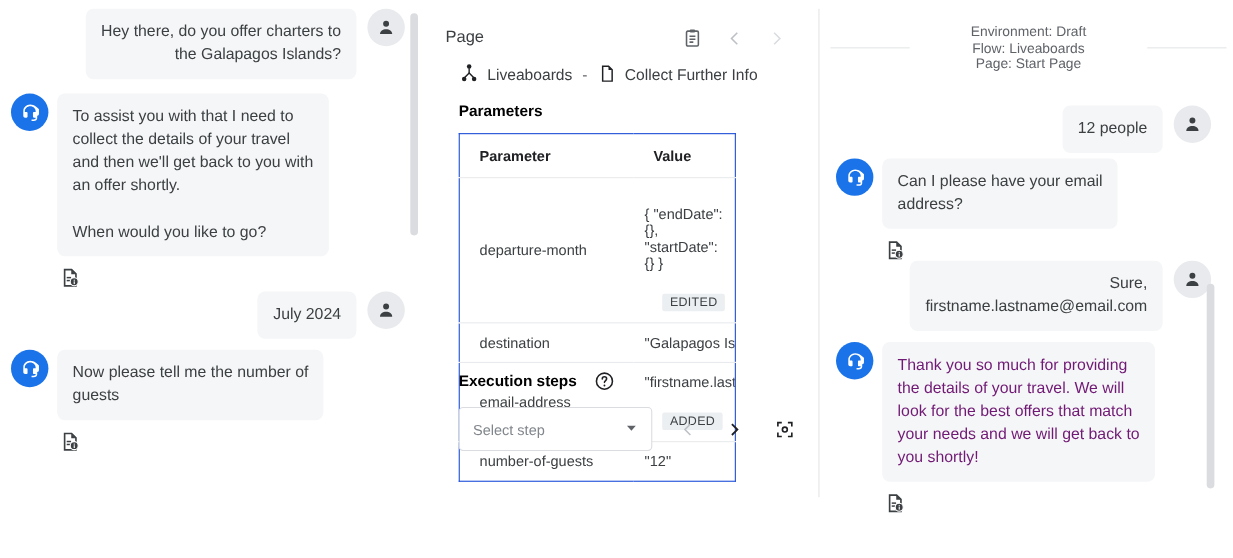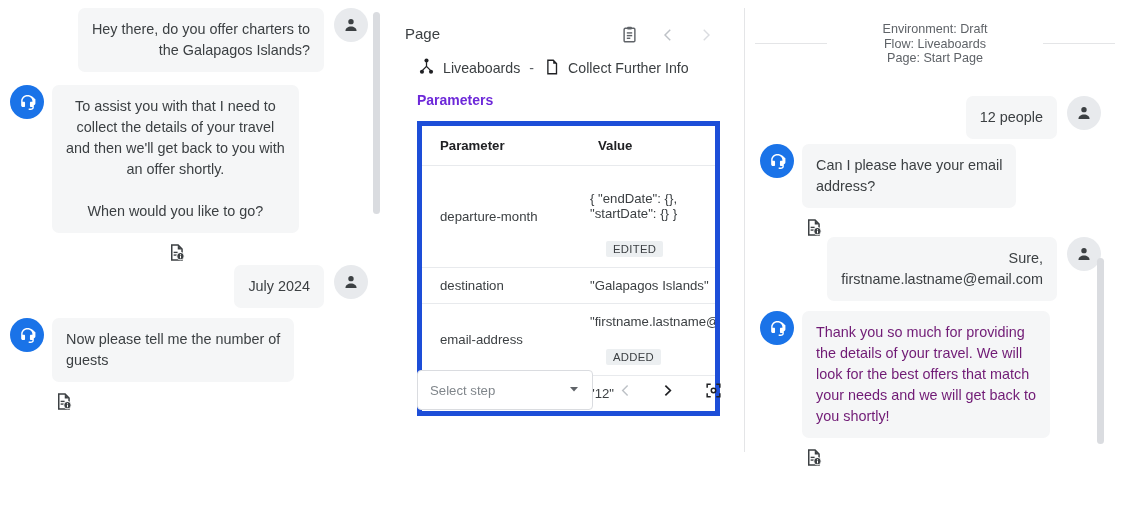--- a/index.html
+++ b/index.html
@@ -62,26 +62,26 @@
     display:flex;align-items:center;gap:20px;
   }
   .crumb{
     position:absolute;left:17px;top:57px;
     display:flex;align-items:center;gap:7px;
     font-size:14.2px;color:#3c4043;
   }
   .crumb .sep{color:#5f6368;margin:0 2px;}
   .section-label{
     position:absolute;left:17px;
-    font-size:14px;font-weight:bold;color:#6d28d9;
+    font-size:14px;font-weight:bold;color:#000000;
   }
   table.params{
-    position:absolute;left:17px;top:121px;width:303px;
+    position:absolute;left:17px;top:121px;width:252px;
     border-collapse:collapse;
-    border:5px solid #1d4ed8;
+    border:1px solid #1d4ed8;
     background:#fff;
     table-layout:fixed;
   }
   table.params th{
     text-align:left;font-size:13.2px;font-weight:bold;color:#202124;
     padding:12px 10px 12px 18px;border-bottom:1px solid #e8eaed;
   }
   table.params td{
     font-size:13.2px;color:#3c4043;
     padding:10px 4px 10px 18px;
@@ -138,21 +138,21 @@
     <div class="bubble user-bubble" style="max-width:255px;">Hey there, do you offer charters to
 the Galapagos Islands?</div>
     <div class="avatar-user">
       <svg width="18" height="18" viewBox="0 0 24 24" fill="#3c4043">
           <circle cx="12" cy="7.5" r="3.6"></circle>
           <path d="M4.6 20c0-4 3.4-6 7.4-6s7.4 2 7.4 6z"></path>
         </svg>
     </div>
   </div>
 
-  <div class="msg-row agent" style="position:absolute;left:10px;top:85px;width:358px;gap:8px;text-align:center;">
+  <div class="msg-row agent" style="position:absolute;left:10px;top:85px;width:358px;gap:8px;">
     <div class="avatar-agent">
       <svg width="19" height="19" viewBox="0 0 24 24" fill="#ffffff">
           <path d="M12 2.6C7.3 2.6 4 6 4 10.3v5.1c0 1.3 1 2.3 2.2 2.3h1.5c.7 0 1.2-.6 1.2-1.3v-4c0-.7-.5-1.3-1.2-1.3H5.8v-.8C5.8 7 8.6 4.4 12 4.4s6.2 2.6 6.2 5.9v.8h-1.9c-.7 0-1.2.6-1.2 1.3v4c0 .7.5 1.3 1.2 1.3h1.9v.6c0 .7-.8 1.4-2.3 1.4h-2.4v1.7h2.4c2.5 0 4.1-1.4 4.1-3.1v-2.9h.1c1.1 0 1.9-1 1.9-2.3v-5.1C20 6 16.7 2.6 12 2.6z"></path>
         </svg>
     </div>
     <div>
       <div class="bubble" style="max-width:234px;">To assist you with that I need to
 collect the details of your travel
 and then we'll get back to you with
 an offer shortly.
@@ -290,20 +290,30 @@
       </tr>
       <tr>
         <td>number-of-guests</td>
         <td class="val-cell">
           <span>"12"</span>
         </td>
       </tr>
     </tbody>
   </table>
 
+  <div class="section-label exec-label">
+    <span>Execution steps</span>
+    <span class="help-icon">
+      <svg width="19" height="19" viewBox="0 0 24 24" fill="none" stroke="#202124" stroke-width="1.8">
+        <circle cx="12" cy="12" r="9.2"></circle>
+        <path d="M9.5 9.4c0-1.4 1.1-2.4 2.5-2.4s2.5 1 2.5 2.3c0 2-2.5 2-2.5 4.1" stroke-linecap="round"></path>
+        <circle cx="12" cy="17" r="1.1" fill="#202124" stroke="none"></circle>
+      </svg>
+    </span>
+  </div>
 
   <div class="exec-row">
     <div class="select-step">
       <span>Select step</span>
       <span>
         <svg width="12" height="12" viewBox="0 0 24 24" fill="#5f6368">
             <polygon points="4,8 20,8 12,17"></polygon>
           </svg>
       </span>
     </div>

